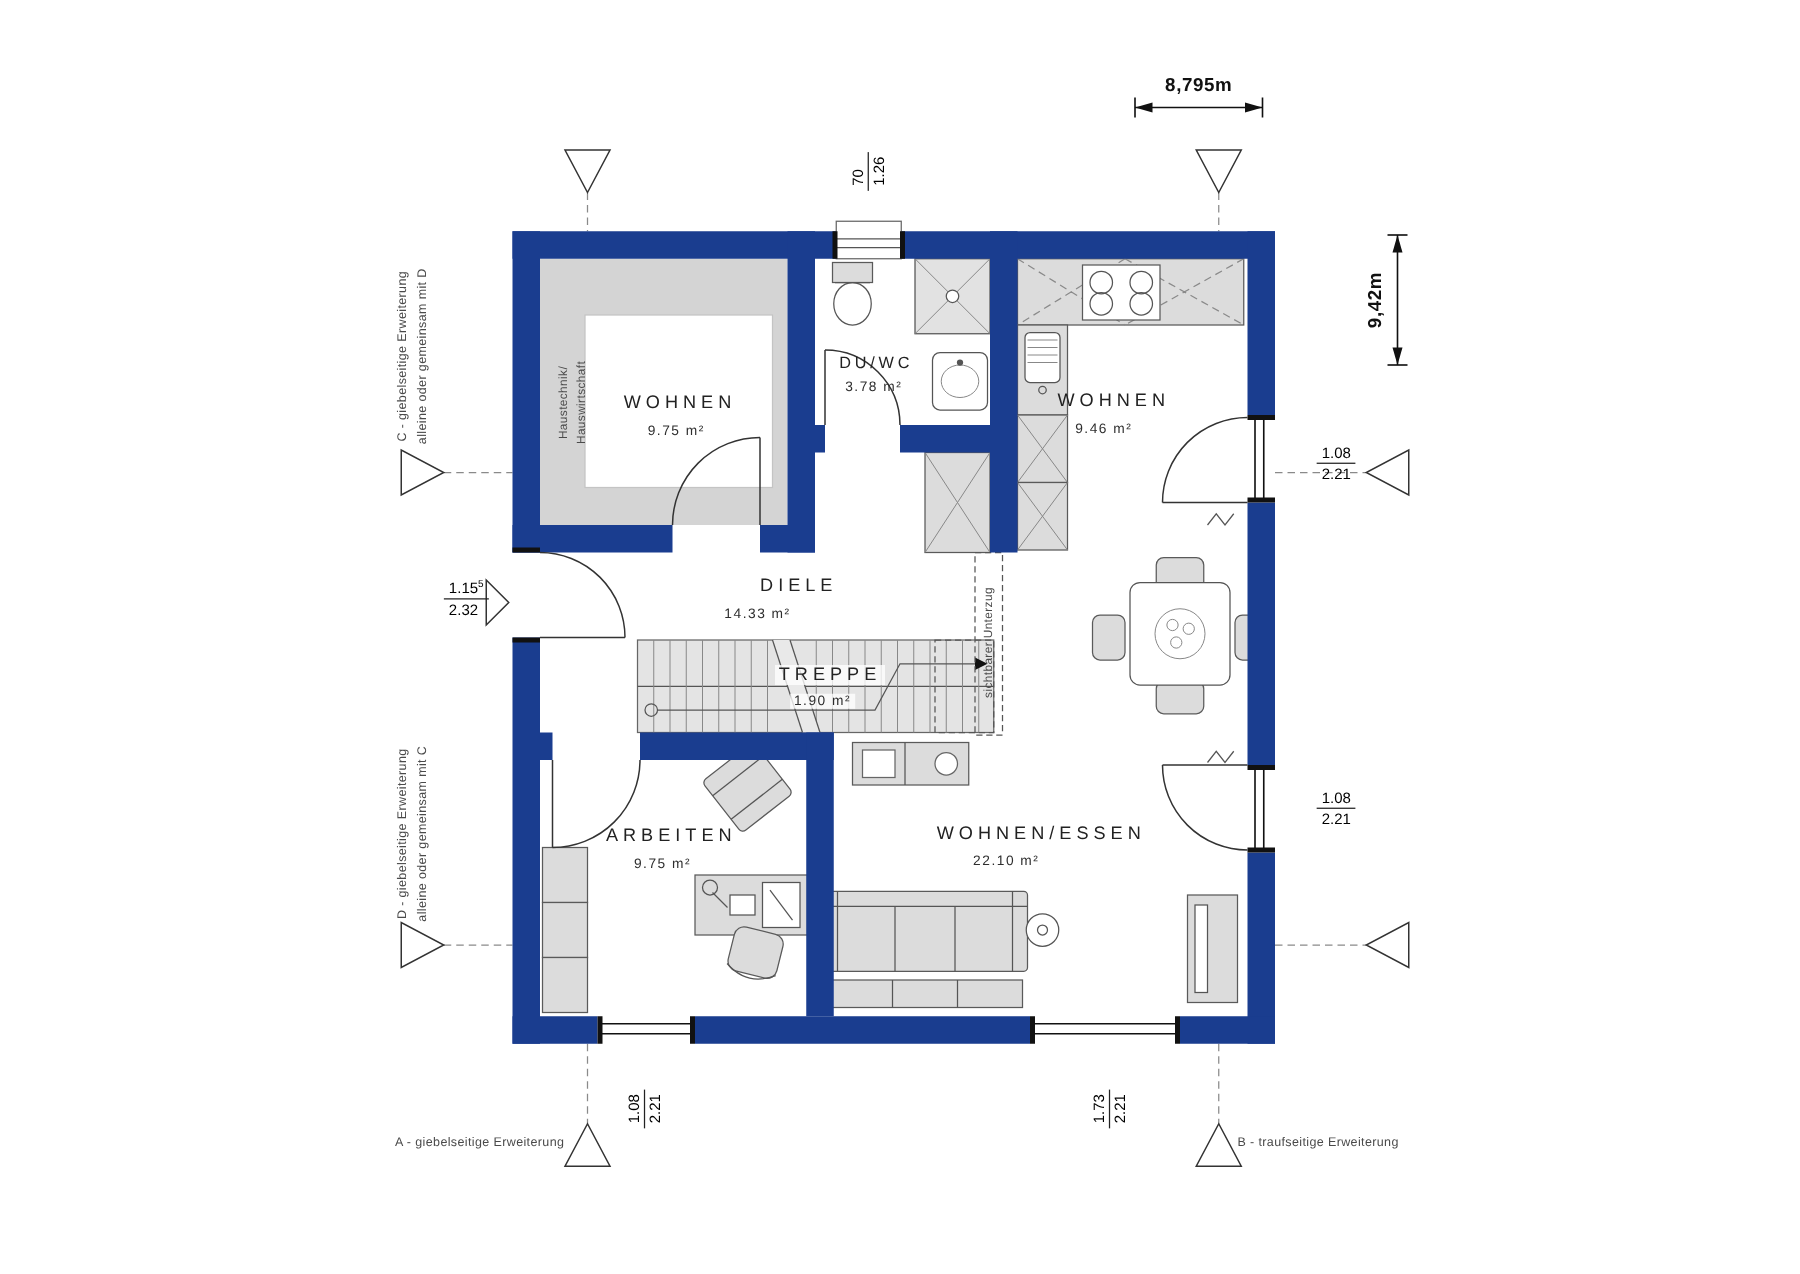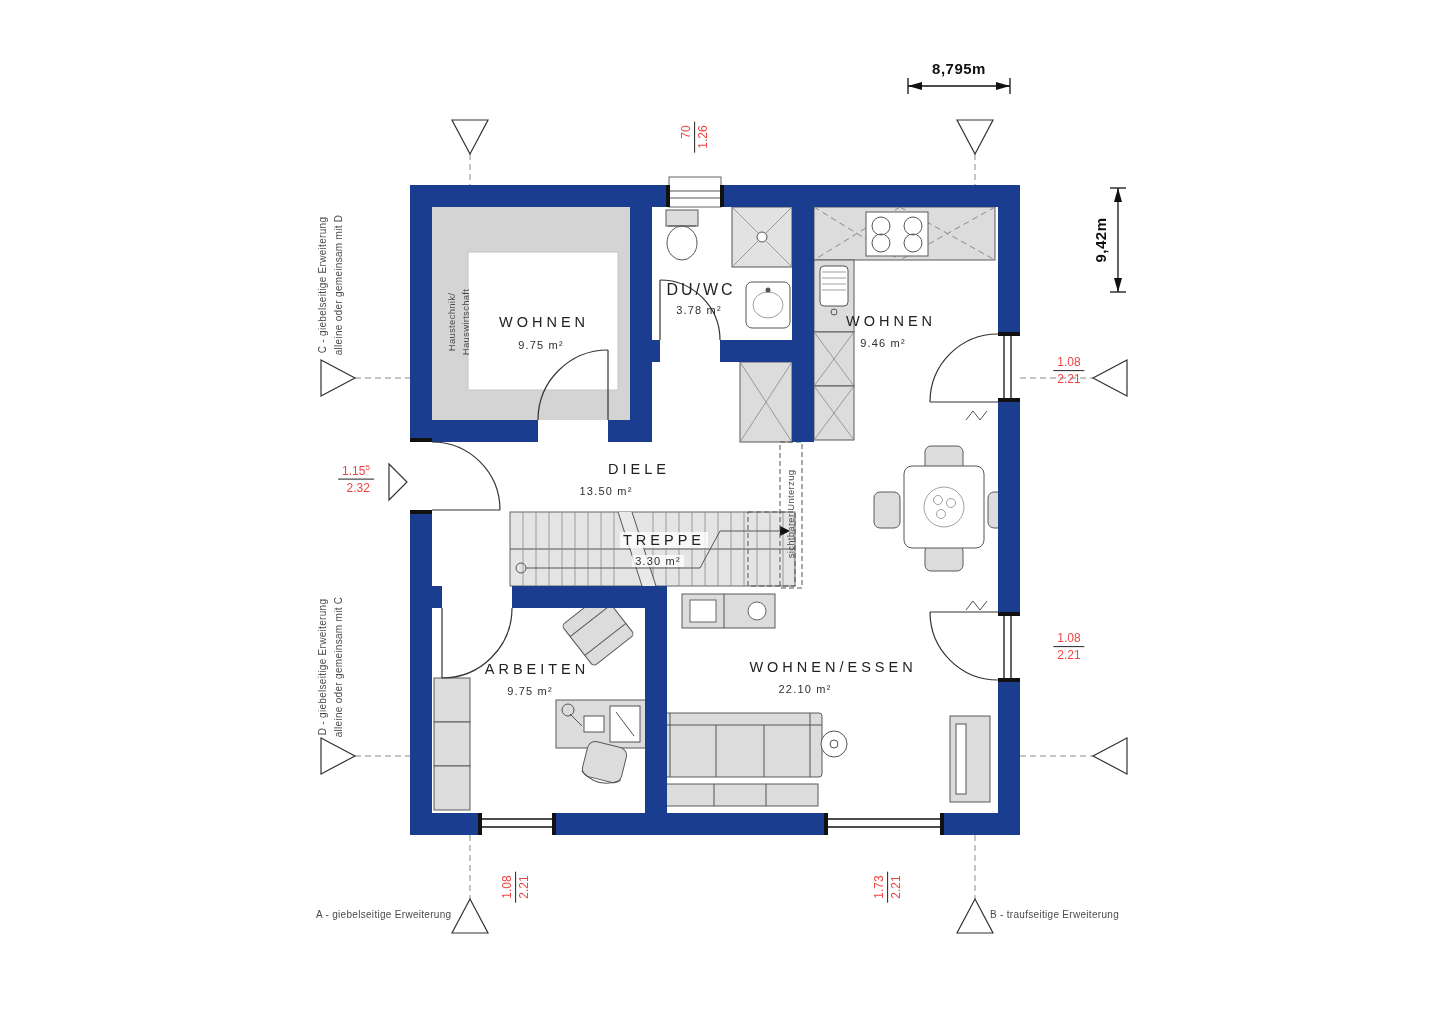--- a/index.html
+++ b/index.html
@@ -22,21 +22,21 @@
   .tri{fill:#fff;stroke:#333;stroke-width:1.2}
   .cap{fill:#111;stroke:none}
   
   .abs{position:absolute;white-space:nowrap}
   .ctr{transform:translate(-50%,-50%)}
   .rot{transform:translate(-50%,-50%) rotate(-90deg)}
   .lbl{font-size:14.5px;letter-spacing:4px;color:#222}
   .lblbg{background:rgba(255,255,255,.78);padding:0 3px}
   .area{font-size:11px;letter-spacing:1.2px;color:#2e2e2e}
   .dimtxt{font-size:15px;font-weight:600;letter-spacing:.5px;color:#111}
-  .frac{font-size:12px;color:#ef4444;text-align:right;line-height:1.2}
+  .frac{font-size:12px;color:#000000;text-align:left;line-height:1.2}
   .frac .num{padding:0 4px 1px}
   .frac .den{border-top:1.2px solid #222;padding:1px 4px 0}
   .frac sup{font-size:8px}
   .note{font-size:10px;color:#4a4a4a;letter-spacing:.3px;text-align:center;line-height:1.6}
 </style>
 </head>
 <body>
 
 <div class="stage">
 
@@ -295,31 +295,31 @@
     <polygon class="tri" points="321,738 321,774 355,756"></polygon>
     <polygon class="tri" points="1127,360 1127,396 1093,378"></polygon>
     <polygon class="tri" points="1127,738 1127,774 1093,756"></polygon>
     <polygon class="tri" points="389,464 389,500 407,482"></polygon>
   </g>
 </svg>
 
 <div class="lbl abs ctr" style="left:544px;top:322px">WOHNEN</div>
 <div class="area abs ctr" style="left:541px;top:345px">9.75 m²</div>
 
-<div class="lbl abs ctr" style="left:701px;top:290px;font-size:16px;letter-spacing:3px">DU/WC</div>
+<div class="lbl abs ctr" style="left:701px;top:290px;font-size:13px;letter-spacing:3px">DU/WC</div>
 <div class="area abs ctr" style="left:699px;top:310px">3.78 m²</div>
 
 <div class="lbl abs ctr" style="left:891px;top:321px">WOHNEN</div>
 <div class="area abs ctr" style="left:883px;top:343px">9.46 m²</div>
 
 <div class="lbl abs ctr" style="left:639px;top:469px">DIELE</div>
-<div class="area abs ctr" style="left:606px;top:491px">13.50 m²</div>
+<div class="area abs ctr" style="left:606px;top:491px">14.33 m²</div>
 
 <div class="lbl lblbg abs ctr" style="left:664px;top:540px">TREPPE</div>
-<div class="area lblbg abs ctr" style="left:658px;top:561px">3.30 m²</div>
+<div class="area lblbg abs ctr" style="left:658px;top:561px">1.90 m²</div>
 
 <div class="lbl abs ctr" style="left:537px;top:669px">ARBEITEN</div>
 <div class="area abs ctr" style="left:530px;top:691px">9.75 m²</div>
 
 <div class="lbl abs ctr" style="left:833px;top:667px">WOHNEN/ESSEN</div>
 <div class="area abs ctr" style="left:805px;top:689px">22.10 m²</div>
 
 <div class="note rot abs" style="left:459px;top:322px;font-size:9.5px;line-height:1.5">
   <div>Haustechnik/</div>
   <div>Hauswirtschaft</div>
@@ -341,21 +341,21 @@
 <div class="note abs" style="left:990px;top:907px">B - traufseitige Erweiterung</div>
 
 <div class="dimtxt abs ctr" style="left:959px;top:68px">8,795m</div>
 <div class="dimtxt abs rot" style="left:1100px;top:240px">9,42m</div>
 
 <div class="frac abs rot" style="left:695px;top:137px">
   <div class="num">70</div>
   <div class="den">1.26</div>
 </div>
 
-<div class="frac abs ctr" style="left:356px;top:479px">
+<div class="frac abs ctr" style="left:373px;top:479px">
   <div class="num"><span>1.15</span><sup>5</sup></div>
   <div class="den">2.32</div>
 </div>
 
 <div class="frac abs ctr" style="left:1069px;top:371px">
   <div class="num">1.08</div>
   <div class="den">2.21</div>
 </div>
 
 <div class="frac abs ctr" style="left:1069px;top:647px">

